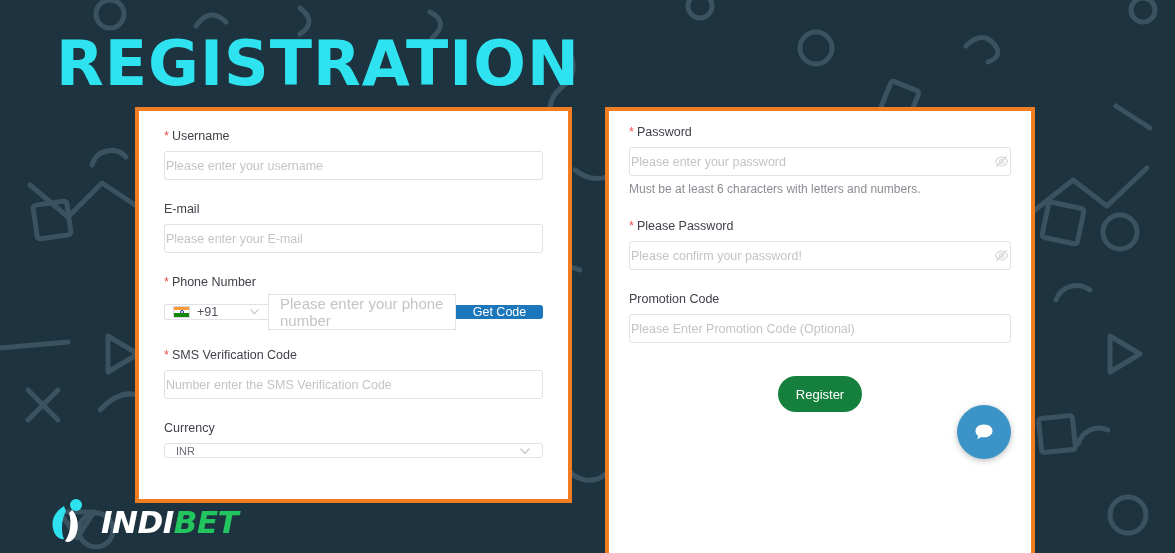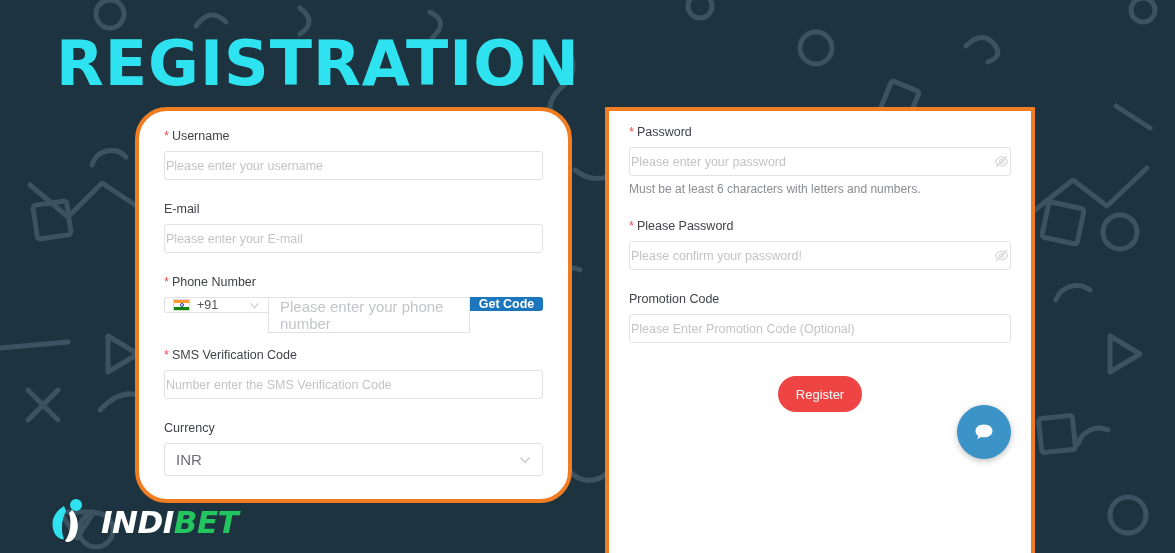--- a/index.html
+++ b/index.html
@@ -37,21 +37,21 @@
     font-family: "DejaVu Sans", sans-serif;
   }
 
   
   .panel {
     position: absolute;
     background: #ffffff;
     border: 4px solid #f07d22;
     z-index: 4;
   }
-  #panel-left  { left: 135px; top: 107px; width: 437px; height: 396px; border-radius: 32px; }
+  #panel-left  { left: 135px; top: 107px; width: 437px; height: 396px; }
   #panel-right { left: 605px; top: 107px; width: 430px; height: 500px; }
 
   .panel-inner { padding: 18px 25px 0 25px; }
   #panel-right .panel-inner { padding: 14px 20px 0 20px; }
 
   
   .field { margin-bottom: 0; }
   .label {
     font-size: 12.5px;
     color: #41424a;
@@ -79,21 +79,21 @@
   .helper {
     font-size: 12px;
     color: #8b8c93;
     margin-top: 6px;
     line-height: 15px;
   }
 
   
   .phone-row {
     display: flex;
-    align-items: flex-start;
+    align-items: center;
     height: 29px;
   }
   .cc-select {
     width: 104px;
     border: 1px solid #e2e2e6;
     border-right: none;
     border-radius: 3px 0 0 3px;
     display: flex;
     align-items: center;
     padding: 0 8px;
@@ -115,54 +115,54 @@
   .phone-input {
     flex: 1;
     border: 1px solid #e2e2e6;
     display: flex;
     align-items: center;
     padding: 0 11px;
     font-size: 15px;
     color: #c3c4c9;
   }
   .getcode-btn {
-    width: 73px;
+    width: 87px;
     background: #1b76bc;
     color: #fff;
     font-size: 12.5px;
-    font-weight: bold;
+    font-weight: normal;
     display: flex;
     align-items: center;
     justify-content: center;
     border-radius: 0 3px 3px 0;
     cursor: pointer;
   }
 
   
   .select {
-    height: 33px;
+    height: 15px;
     border: 1px solid #e2e2e6;
     border-radius: 3px;
     display: flex;
     align-items: center;
     padding: 0 11px;
-    font-size: 15px;
+    font-size: 11px;
     color: #6e6f77;
   }
   .select .val { flex: 1; }
 
   .chev { flex: none; opacity: .55; }
   .eye  { flex: none; opacity: .5; }
 
   
   #register-button {
     width: 84px;
     height: 36px;
     margin: 33px auto 0 auto;
-    background: #ef4444;
+    background: #15803d;
     color: #fff;
     border: none;
     border-radius: 18px;
     font-size: 13px;
     font-family: "Liberation Sans", sans-serif;
     cursor: pointer;
     display: block;
   }
 
   

